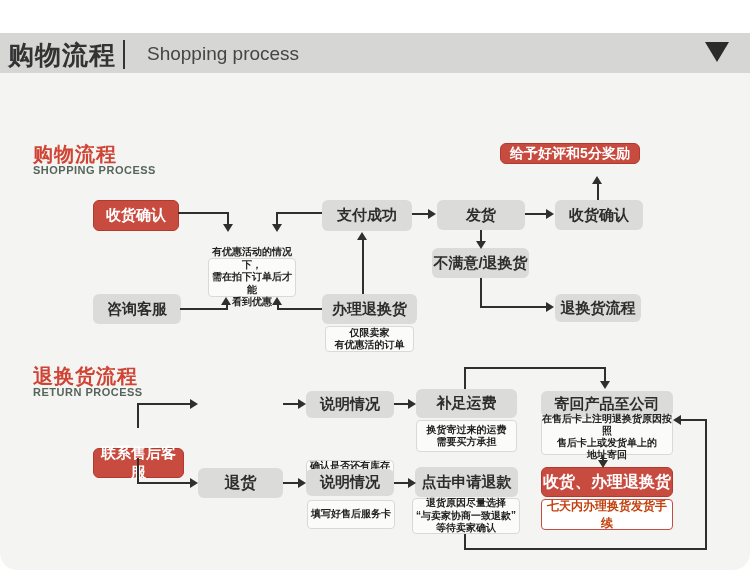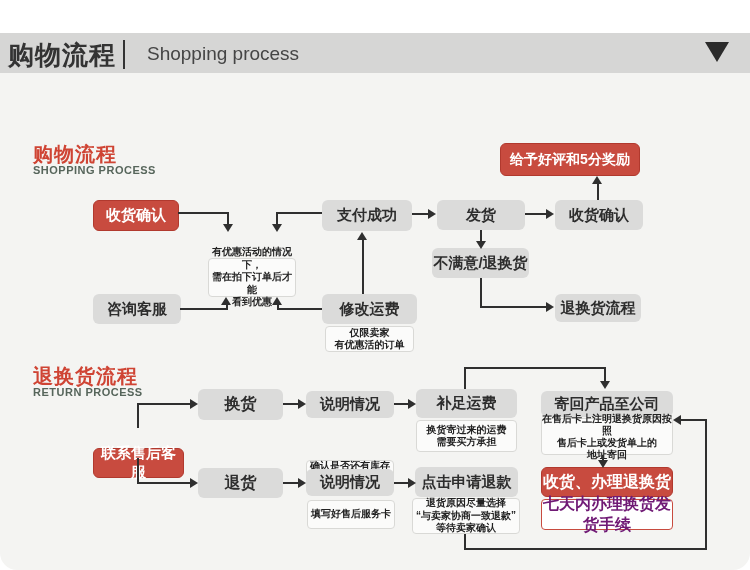--- a/index.html
+++ b/index.html
@@ -18,21 +18,21 @@
   .sec-en{position:absolute;font-size:11px;font-weight:700;color:#56655b;letter-spacing:.5px;}
   
   .node{position:absolute;display:flex;align-items:center;justify-content:center;
         border-radius:6px;font-weight:700;text-align:center;box-sizing:border-box;}
   .gray{background:#dbdbda;color:#2d2d2d;font-size:15px;}
   .red{background:#c84b3f;border:1px solid #b1392e;color:#fff;font-size:15px;}
   .note{position:absolute;background:#fbfbfa;border:1px solid #d9d9d6;border-radius:4px;
         color:#222;font-size:10px;font-weight:700;line-height:12.5px;text-align:center;
         display:flex;align-items:center;justify-content:center;white-space:pre-line;box-sizing:border-box;}
   .whred{position:absolute;background:#fff;border:1px solid #c84b3f;border-radius:4px;
-         color:#701a75;font-size:16px;font-weight:700;display:flex;align-items:center;justify-content:center;
+         color:#c2410c;font-size:12px;font-weight:700;display:flex;align-items:center;justify-content:center;
          text-align:center;box-sizing:border-box;}
   
   .hl,.vl{position:absolute;background:#2f2f2f;}
   .hl{height:2px;} .vl{width:2px;}
   .ad,.au,.ar,.al{position:absolute;width:0;height:0;}
   .ad{border-left:5px solid transparent;border-right:5px solid transparent;border-top:8px solid #2f2f2f;}
   .au{border-left:5px solid transparent;border-right:5px solid transparent;border-bottom:8px solid #2f2f2f;}
   .ar{border-top:5px solid transparent;border-bottom:5px solid transparent;border-left:8px solid #2f2f2f;}
   .al{border-top:5px solid transparent;border-bottom:5px solid transparent;border-right:8px solid #2f2f2f;}
   .fs16{font-size:16px;} .fs14{font-size:14px;} .fs9{font-size:10px;line-height:12px;}
@@ -51,27 +51,27 @@
 
   <div class="sec-zh" style="left:33px;top:141px;">购物流程</div>
   <div class="sec-en" style="left:33px;top:164px;">SHOPPING PROCESS</div>
 
   <div class="node red" style="left:93px;top:200px;width:86px;height:31px;">收货确认</div>
   <div class="note" style="left:208px;top:258px;width:88px;height:39px;">有优惠活动的情况下，
 需在拍下订单后才能
 看到优惠</div>
   <div class="node gray" style="left:93px;top:294px;width:88px;height:30px;">咨询客服</div>
   <div class="node gray" style="left:322px;top:200px;width:90px;height:31px;">支付成功</div>
-  <div class="node gray" style="left:322px;top:294px;width:95px;height:30px;">修改运费</div>
+  <div class="node gray" style="left:322px;top:294px;width:95px;height:30px;">办理退换货</div>
   <div class="note" style="left:325px;top:326px;width:89px;height:26px;">仅限卖家
 有优惠活的订单</div>
   <div class="node gray" style="left:437px;top:200px;width:88px;height:30px;">发货</div>
   <div class="node gray" style="left:432px;top:248px;width:97px;height:30px;">不满意/退换货</div>
   <div class="node gray" style="left:555px;top:200px;width:88px;height:30px;">收货确认</div>
-  <div class="node red fs14" style="left:500px;top:143px;width:140px;height:33px;">给予好评和5分奖励</div>
+  <div class="node red fs14" style="left:500px;top:143px;width:140px;height:21px;">给予好评和5分奖励</div>
   <div class="node gray" style="left:555px;top:294px;width:86px;height:28px;">退换货流程</div>
 
   <div class="hl" style="left:178px;top:212px;width:51px;"></div>
   <div class="vl" style="left:227px;top:212px;height:12px;"></div>
   <div class="ad" style="left:223px;top:224px;"></div>
 
   <div class="hl" style="left:276px;top:212px;width:46px;"></div>
   <div class="vl" style="left:276px;top:212px;height:12px;"></div>
   <div class="ad" style="left:272px;top:224px;"></div>
 
@@ -99,21 +99,20 @@
   <div class="vl" style="left:277px;top:304px;height:6px;"></div>
   <div class="au" style="left:272px;top:297px;"></div>
 
   <div class="vl" style="left:362px;top:240px;height:54px;"></div>
   <div class="au" style="left:357px;top:232px;"></div>
 
   <div class="sec-zh" style="left:33px;top:363px;">退换货流程</div>
   <div class="sec-en" style="left:33px;top:386px;">RETURN PROCESS</div>
 
   <div class="node red" style="left:93px;top:448px;width:91px;height:30px;">联系售后客服</div>
-  <div class="node gray fs16" style="left:198px;top:389px;width:85px;height:31px;">换货</div>
   <div class="node gray" style="left:306px;top:391px;width:88px;height:27px;">说明情况</div>
   <div class="note" style="left:306px;top:420px;width:88px;height:25px;margin-top:40px;">确认是否还有库存
 颜色尺寸供换货</div>
   <div class="node gray" style="left:416px;top:389px;width:101px;height:29px;">补足运费</div>
   <div class="note" style="left:416px;top:420px;width:101px;height:32px;">换货寄过来的运费
 需要买方承担</div>
   <div class="node gray" style="left:541px;top:391px;width:132px;height:26px;">寄回产品至公司</div>
   <div class="note fs9" style="left:541px;top:418px;width:132px;height:37px;">在售后卡上注明退换货原因按照
 售后卡上或发货单上的
 地址寄回</div>

